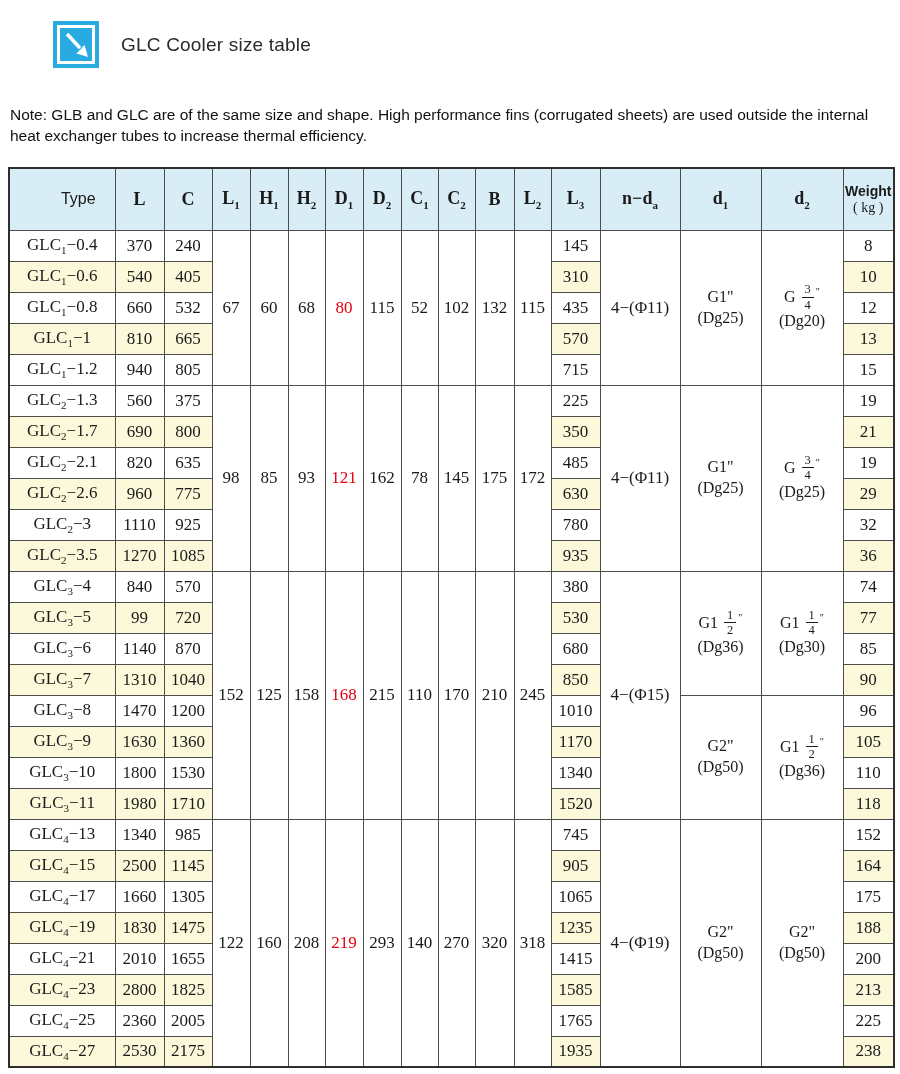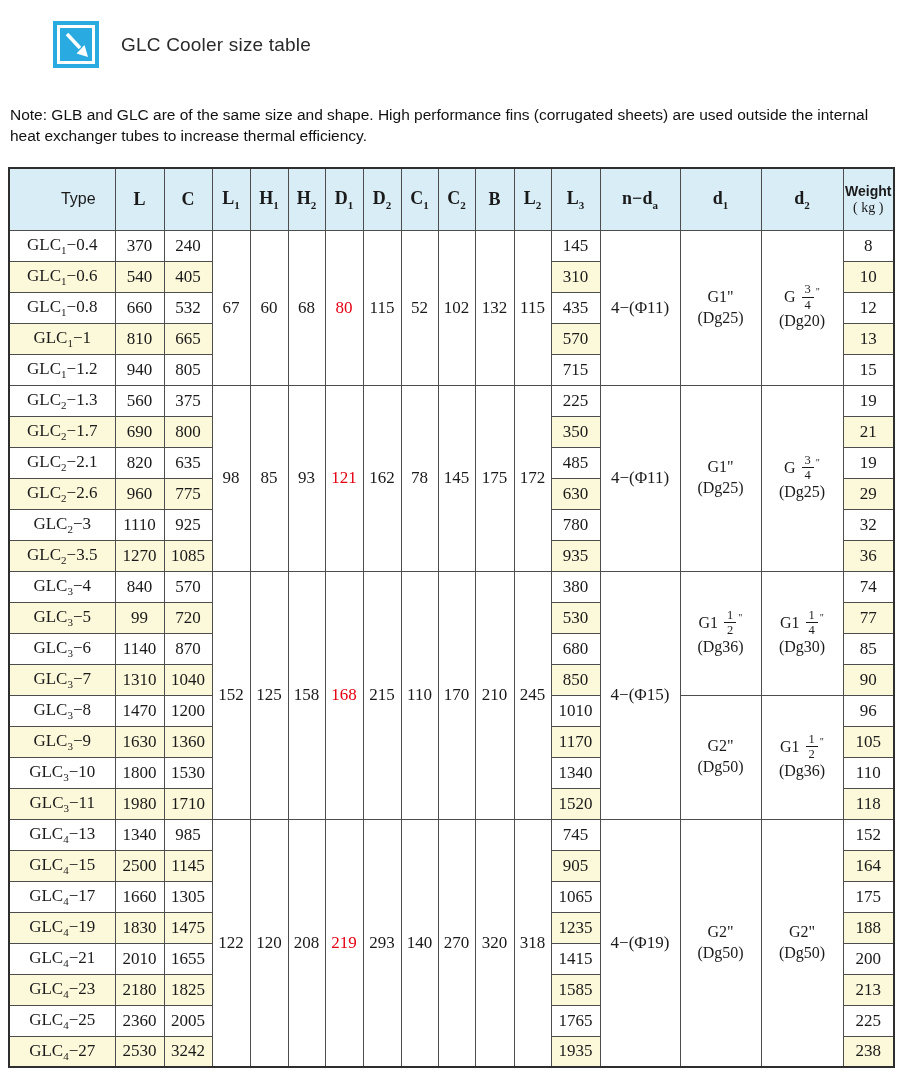--- a/index.html
+++ b/index.html
@@ -290,21 +290,21 @@
           <td class="stripe">1980</td>
           <td class="stripe">1710</td>
           <td class="stripe">1520</td>
           <td class="stripe">118</td>
         </tr>
         <tr>
           <td>GLC<sub>4</sub>−13</td>
           <td>1340</td>
           <td>985</td>
           <td rowspan="8">122</td>
-          <td rowspan="8">120</td>
+          <td rowspan="8">160</td>
           <td rowspan="8">208</td>
           <td class="red" rowspan="8">219</td>
           <td rowspan="8">293</td>
           <td rowspan="8">140</td>
           <td rowspan="8">270</td>
           <td rowspan="8">320</td>
           <td rowspan="8">318</td>
           <td>745</td>
           <td rowspan="8">4−(Φ19)</td>
           <td rowspan="8">
@@ -340,34 +340,34 @@
         </tr>
         <tr>
           <td>GLC<sub>4</sub>−21</td>
           <td>2010</td>
           <td>1655</td>
           <td>1415</td>
           <td>200</td>
         </tr>
         <tr>
           <td class="stripe">GLC<sub>4</sub>−23</td>
-          <td class="stripe">2180</td>
+          <td class="stripe">2800</td>
           <td class="stripe">1825</td>
           <td class="stripe">1585</td>
           <td class="stripe">213</td>
         </tr>
         <tr>
           <td>GLC<sub>4</sub>−25</td>
           <td>2360</td>
           <td>2005</td>
           <td>1765</td>
           <td>225</td>
         </tr>
         <tr>
           <td class="stripe">GLC<sub>4</sub>−27</td>
           <td class="stripe">2530</td>
-          <td class="stripe">3242</td>
+          <td class="stripe">2175</td>
           <td class="stripe">1935</td>
           <td class="stripe">238</td>
         </tr>
       </tbody>
   </table>
 </div>
 
 </body></html>

